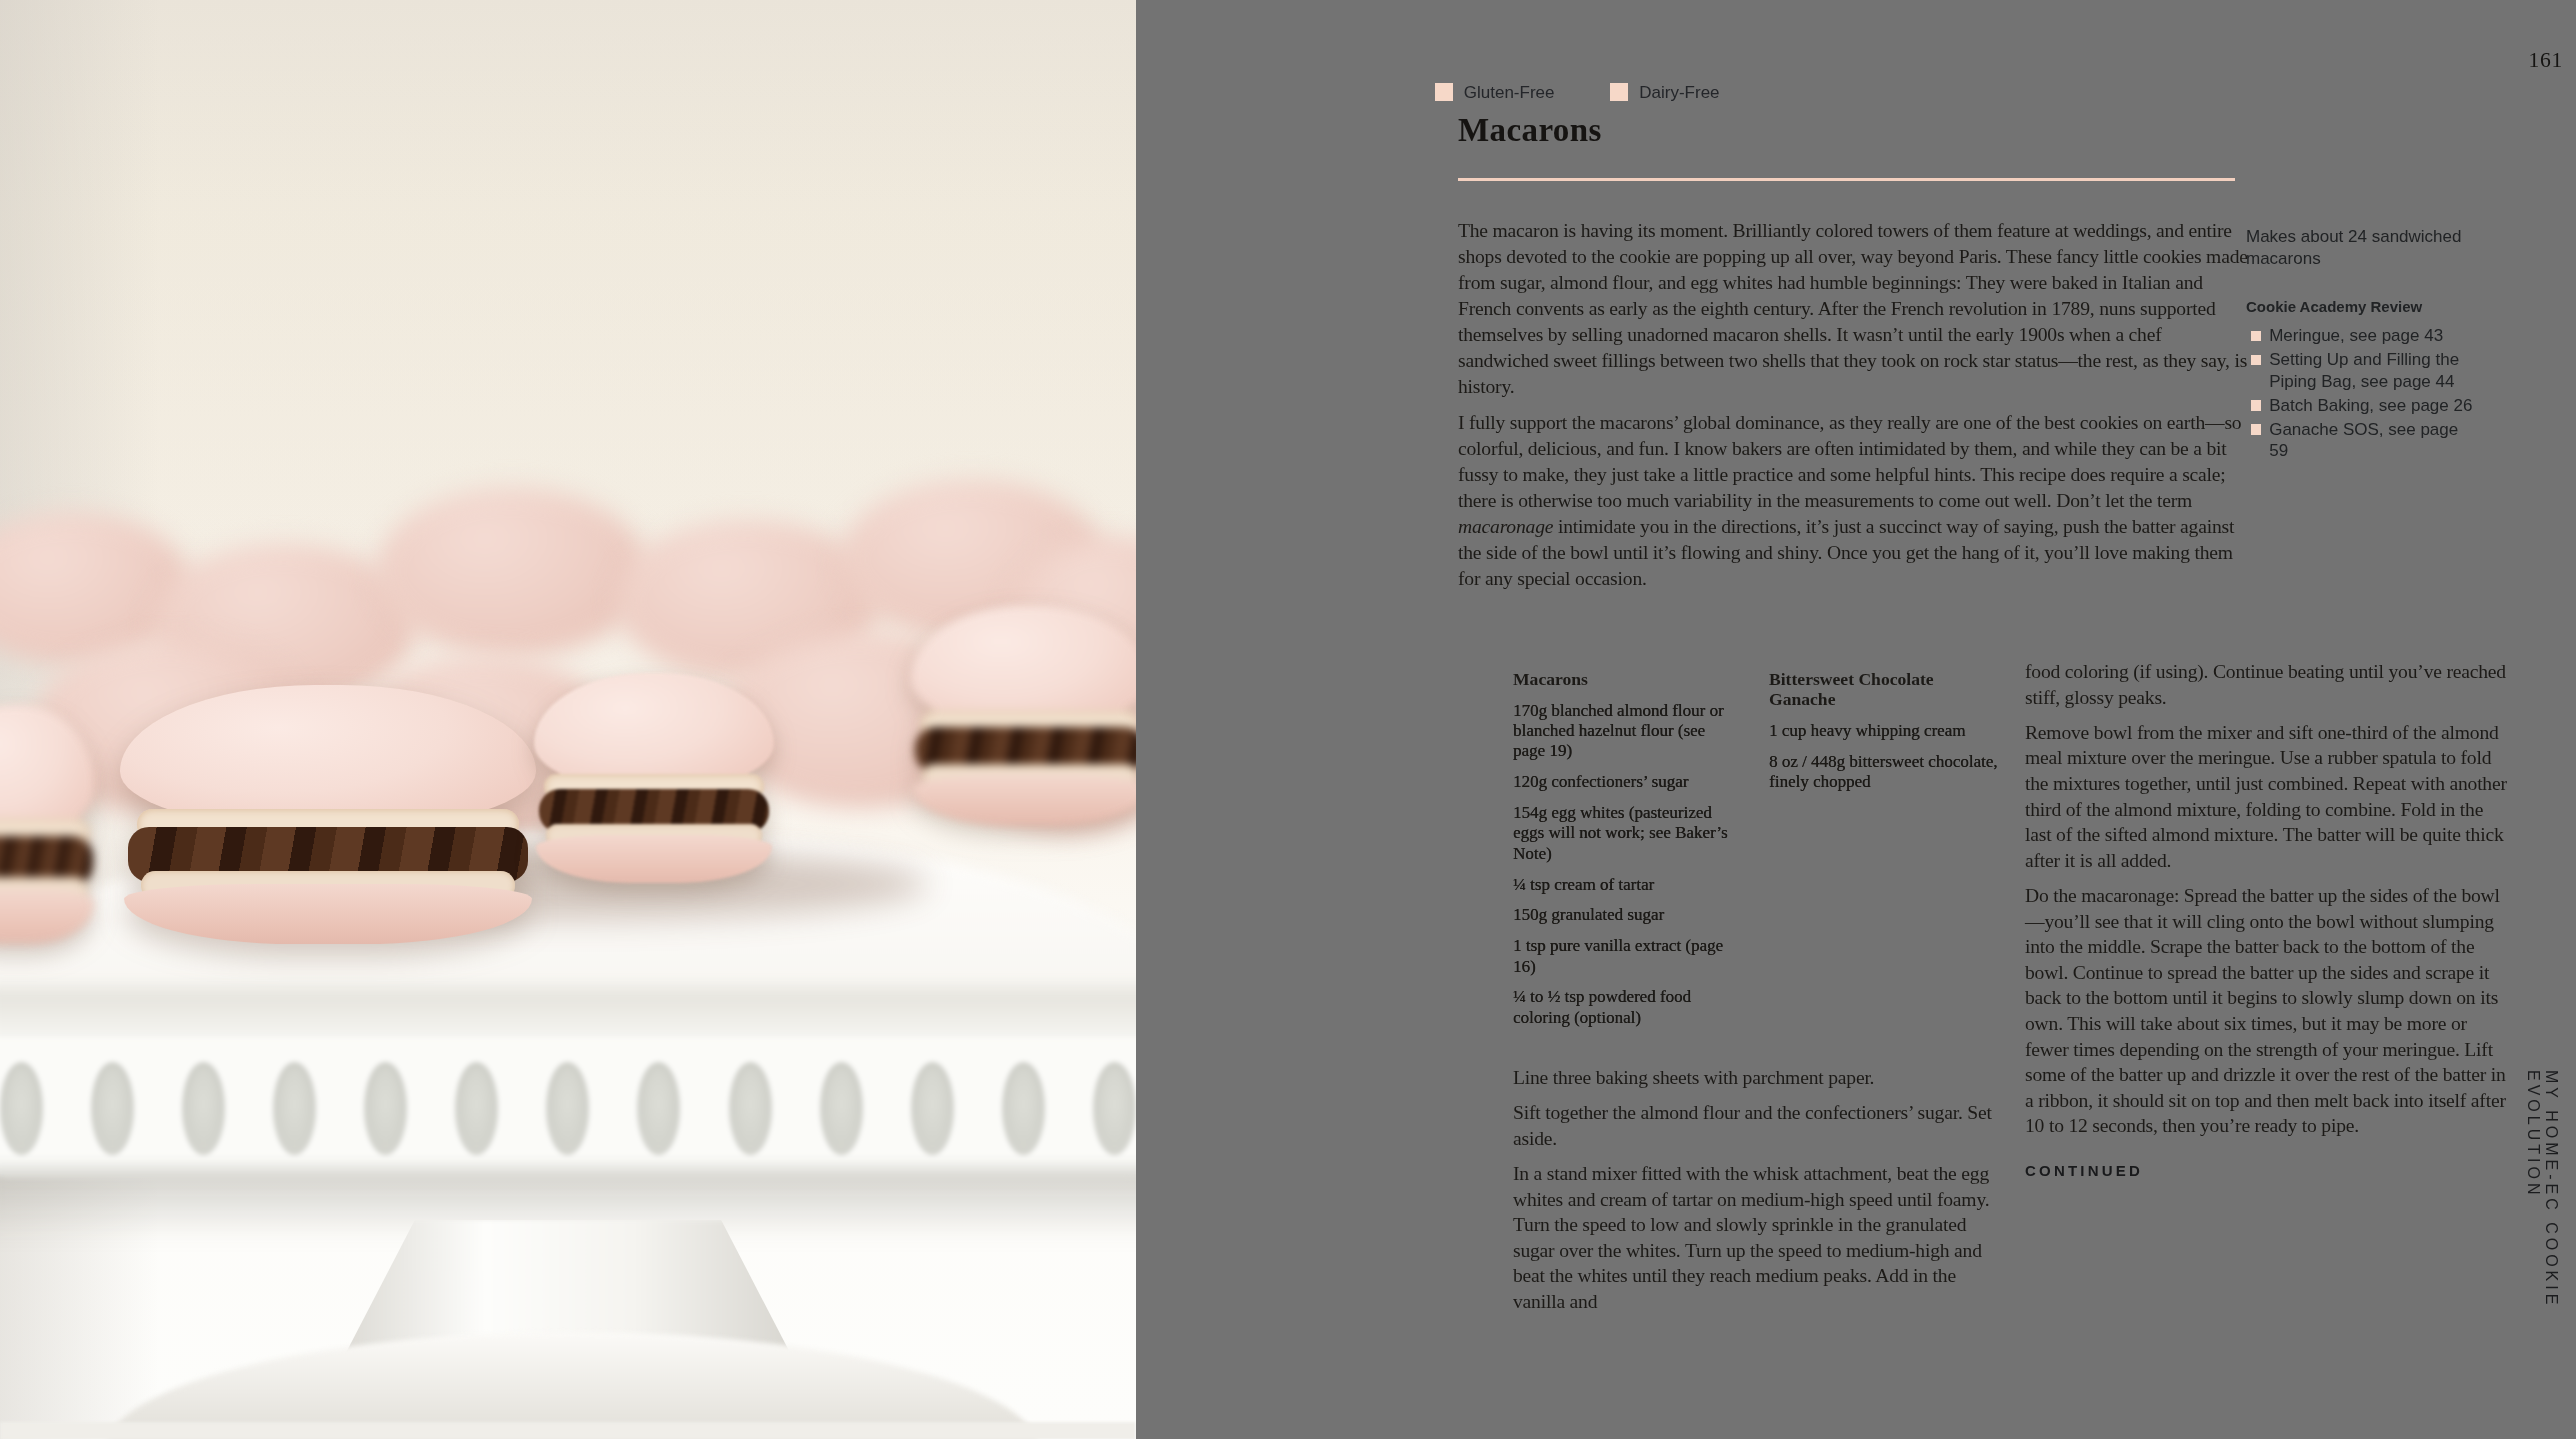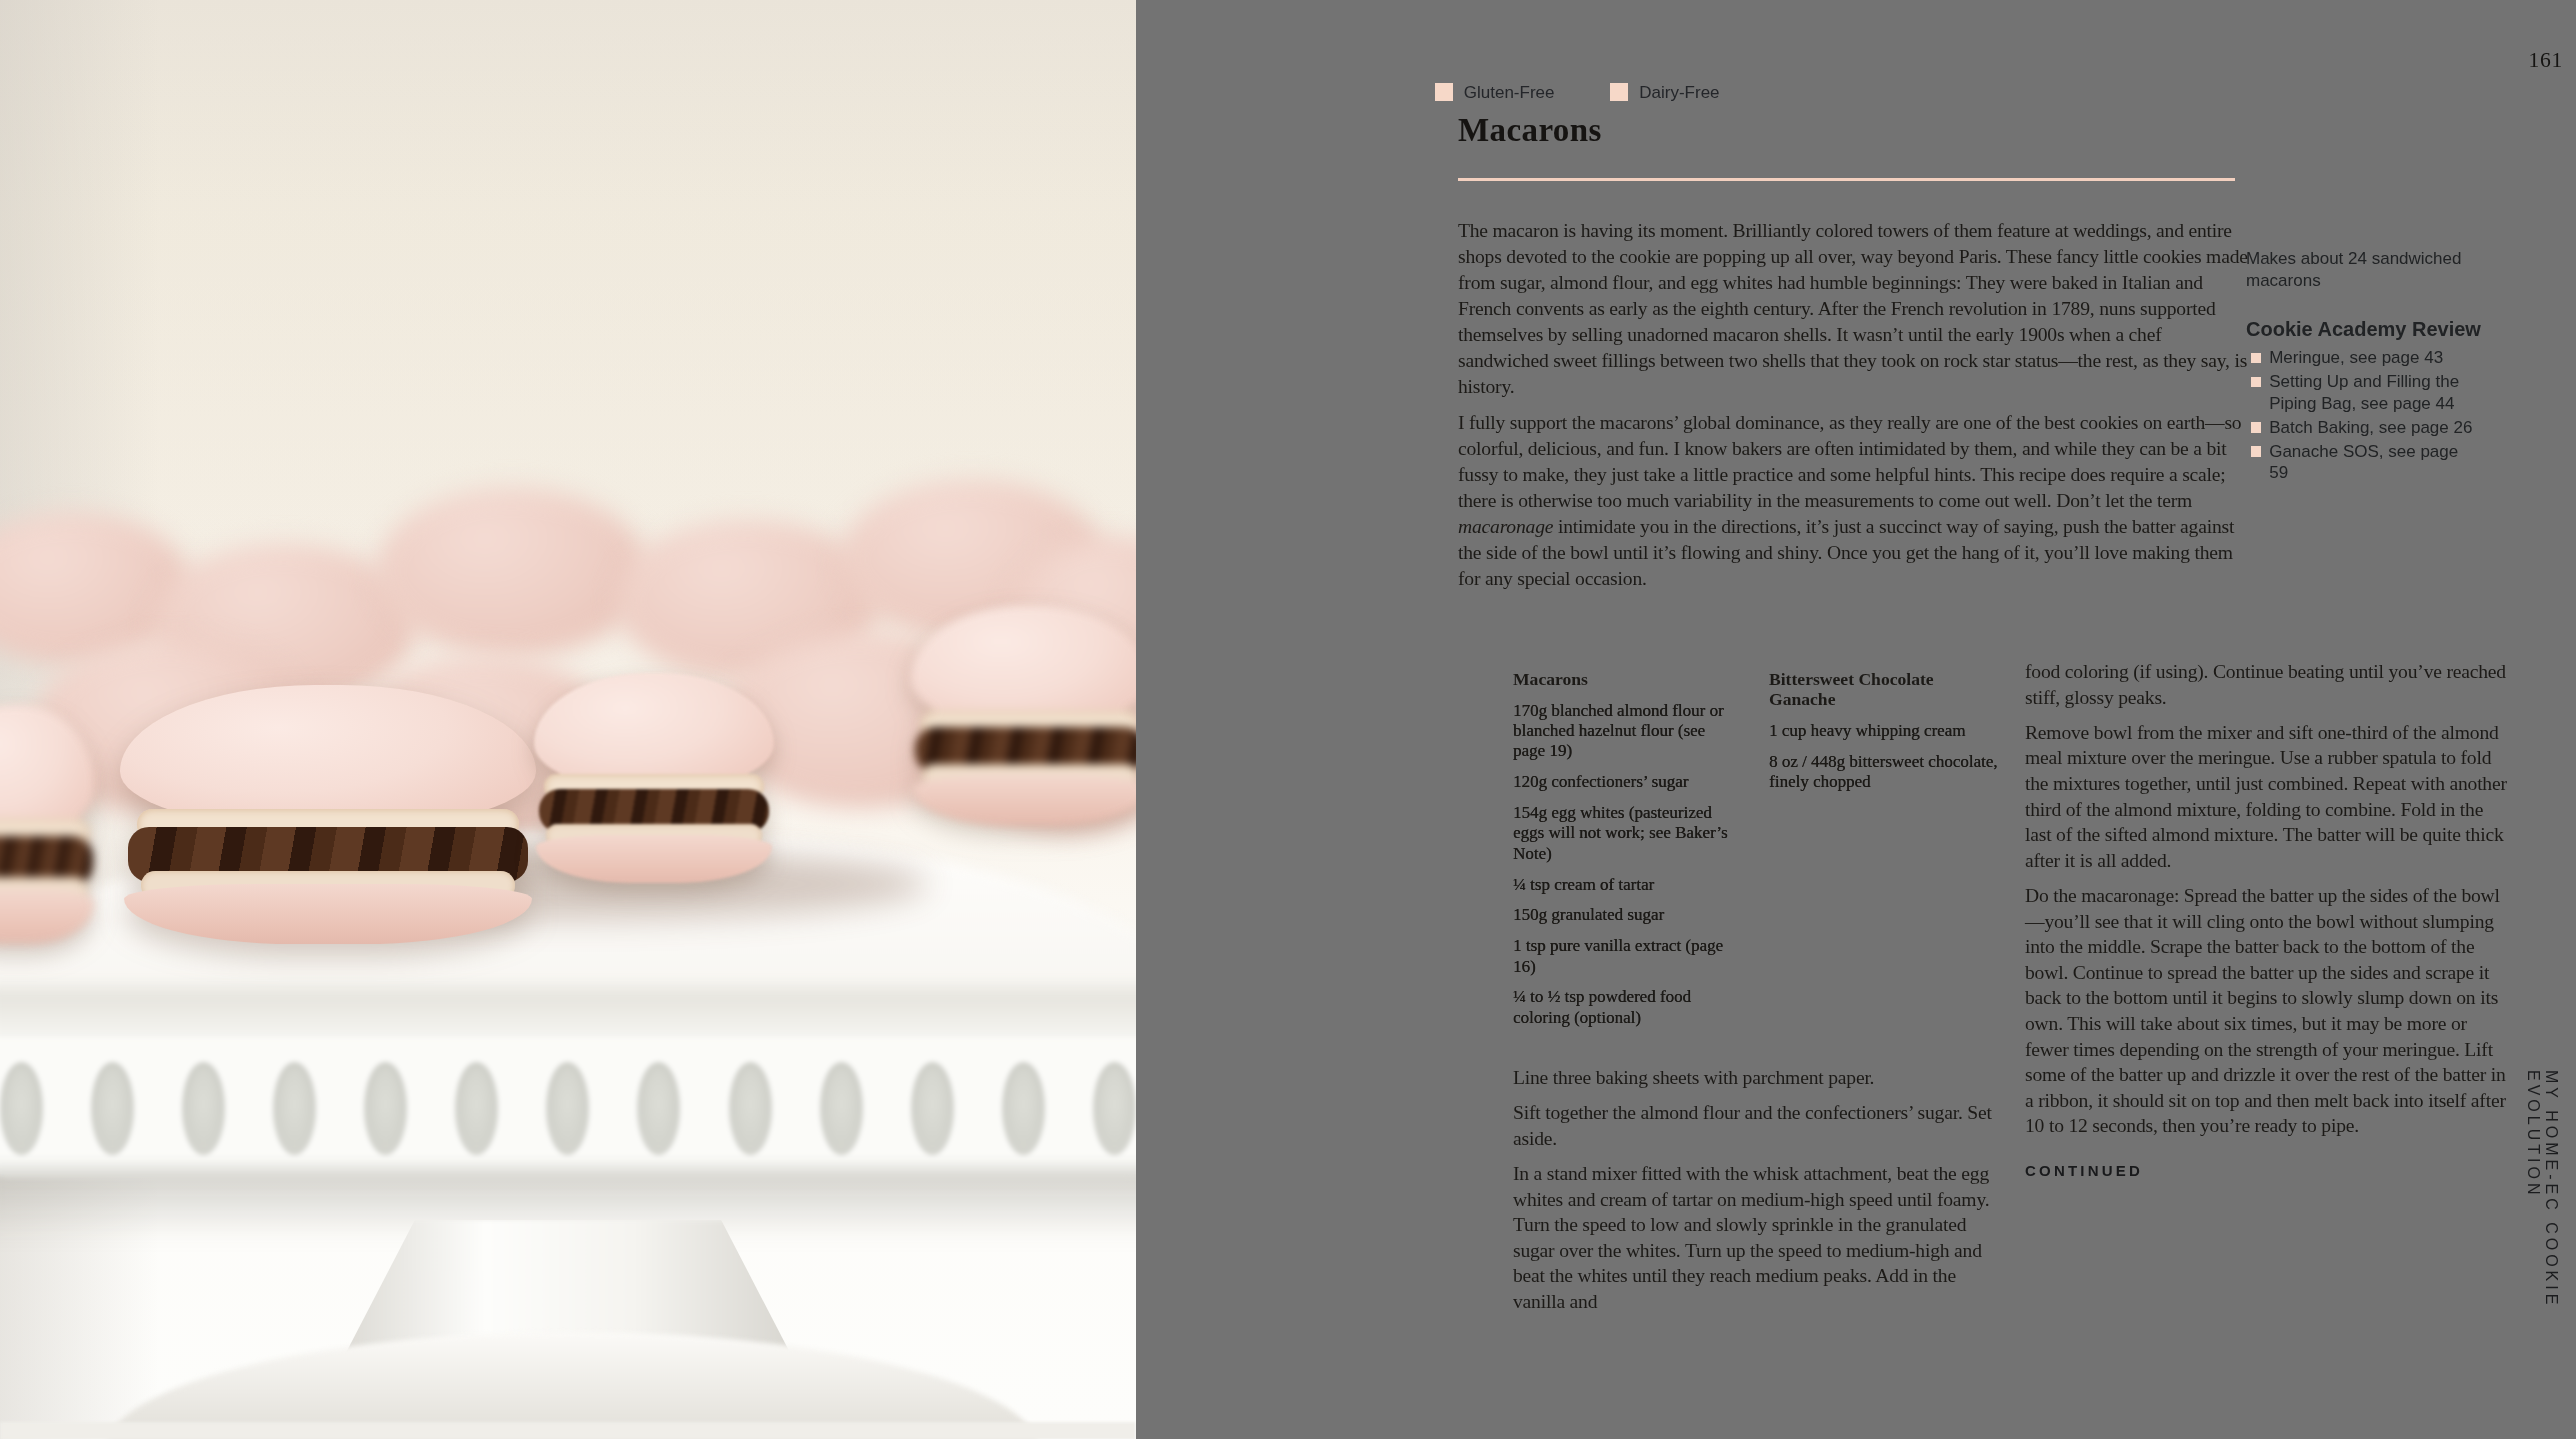--- a/index.html
+++ b/index.html
@@ -81,24 +81,24 @@
   .badge .sq { width:17.6px; height:17.6px; background:#f6d8c8; margin-right:11.2px; }
 
   .title { position:absolute; left:322px; top:112px; font-size:33px; font-weight:bold;
         letter-spacing:0.4px; color:#161412; }
   .title-rule { position:absolute; left:322px; top:178px; width:777px; height:3.2px; background:#f3d0bf; }
 
   .intro { position:absolute; left:322px; top:218px; width:793px;
         font-size:19.6px; line-height:26px; letter-spacing:-0.2px; color:#1c1a17; }
   .intro p { margin-bottom:10.4px; }
 
-  .sidebar { position:absolute; left:1110px; top:248px; width:250px;
+  .sidebar { position:absolute; left:1110px; top:226px; width:250px;
         font-family:"Liberation Sans", sans-serif; font-size:17px; line-height:22.4px; color:#212325; }
   .sidebar .yield { margin-bottom:25.6px; }
-  .sidebar .rev-head { font-weight:bold; font-size:20px; margin-bottom:6.4px; }
+  .sidebar .rev-head { font-weight:bold; font-size:15px; margin-bottom:6.4px; }
   .rev-item { display:flex; align-items:flex-start; line-height:21.6px; margin-bottom:2.4px; }
   .rev-item .sq { flex:0 0 10.4px; width:10.4px; height:10.4px; background:#f6d8c8; margin:5.6px 8px 0 4.8px; }
   .rev-item .txt { width:210px; }
 
   .ing { position:absolute; font-size:17px; line-height:20.4px; color:#1c1a17; }
   .ing-1 { left:377px; top:669px; width:219px; }
   .ing-2 { left:633px; top:669px; width:235px; }
   .ing h3 { font-size:17.6px; font-weight:bold; margin-bottom:11.2px; }
   .ing p { margin-bottom:10.4px; text-shadow:0.3px 0 0 currentColor; }
 

